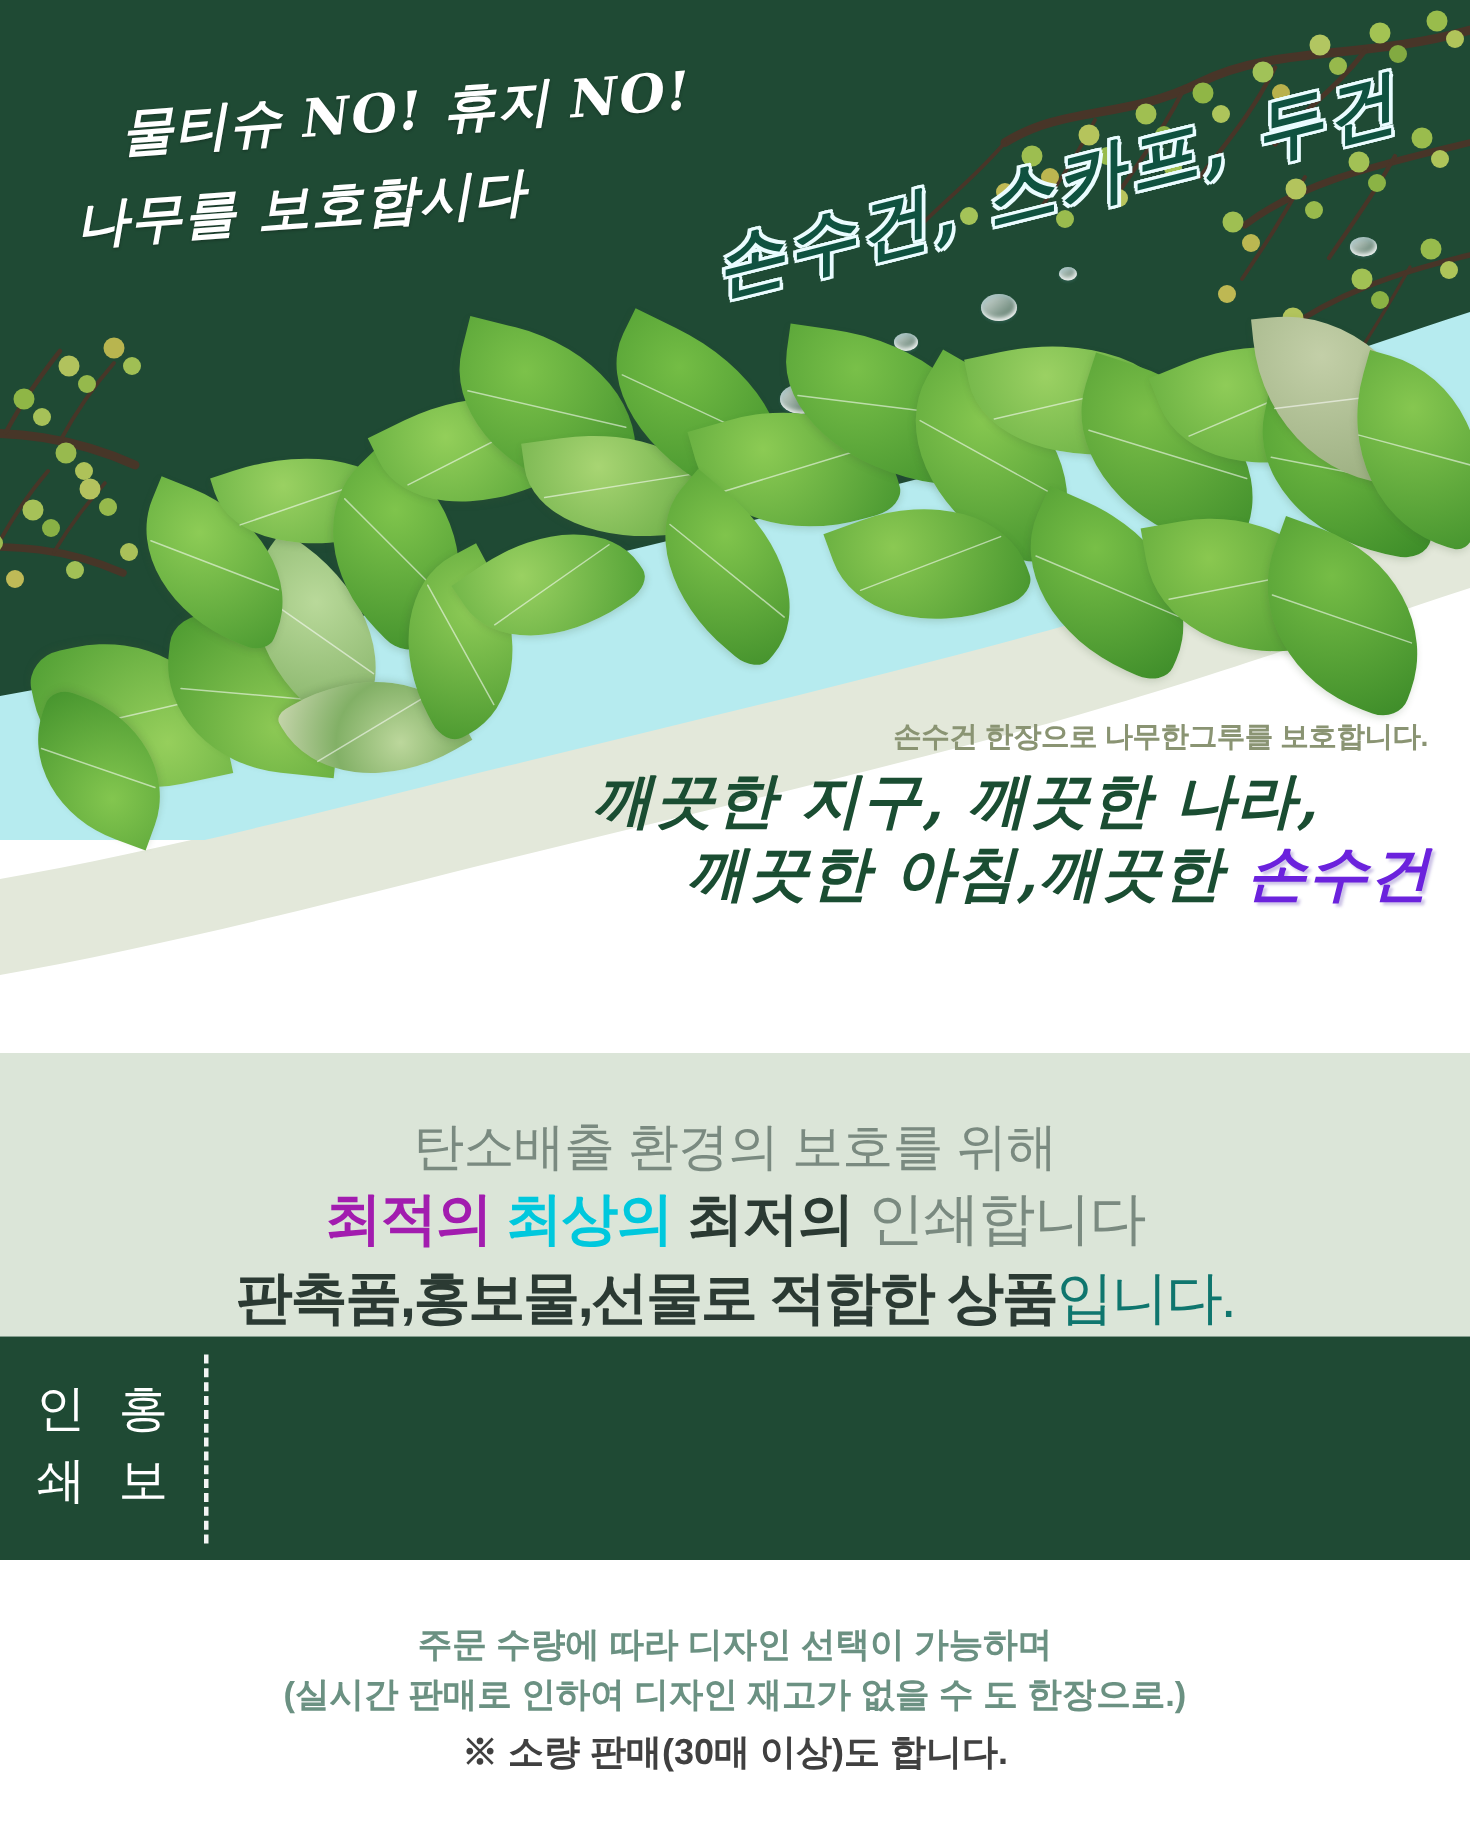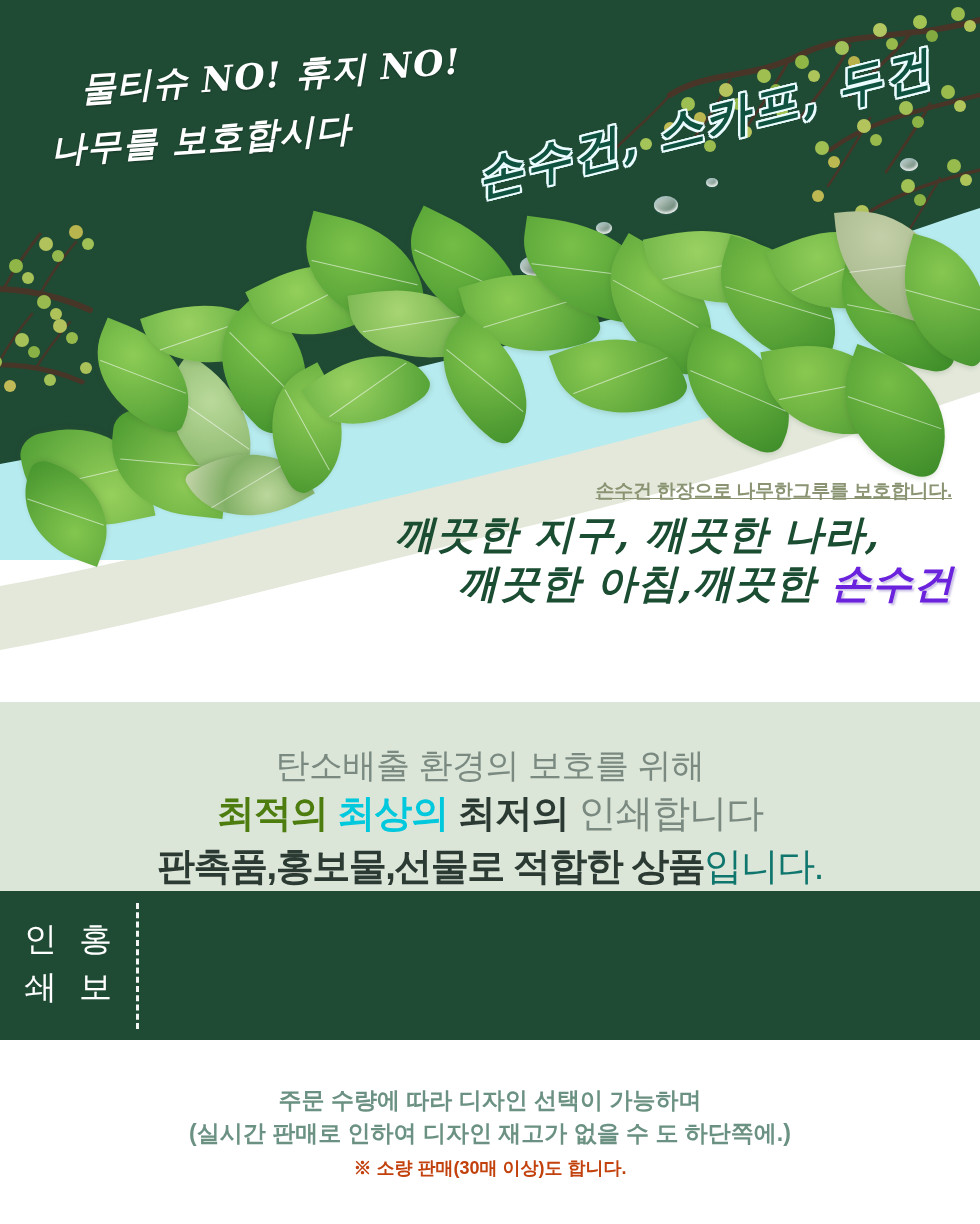--- a/index.html
+++ b/index.html
@@ -83,21 +83,20 @@
   
   .slogan{
     position:absolute;right:18px;top:478px;width:620px;
     text-align:right;
   }
   .slogan-sub{
     font-family:"Liberation Sans",sans-serif;
     font-weight:bold;font-size:19px;color:#8a9473;
     letter-spacing:-.3px;margin-bottom:6px;
     padding-right:10px;
-    text-decoration:underline;
   }
   .slogan-l1,.slogan-l2{
     font-family:"DejaVu Serif",serif;
     font-style:italic;font-weight:bold;
     color:#1a4d32;
     font-size:40px;letter-spacing:1px;line-height:1.22;
     white-space:nowrap;
   }
   .slogan-l1{padding-right:82px;}
   .slogan-l2{padding-right:8px;}
@@ -108,21 +107,21 @@
     position:absolute;left:0;top:702px;width:980px;height:189px;
     background:#dbe5d8;
     display:flex;flex-direction:column;align-items:center;justify-content:center;
   }
   .band-line{
     font-family:"Liberation Sans",sans-serif;
     white-space:nowrap;line-height:1.12;margin-top:40px;
   }
   .bl1{font-size:34px;color:#7a8a80;font-weight:normal;letter-spacing:-.5px;}
   .bl2{font-size:38px;font-weight:bold;letter-spacing:-1px;margin-top:8px;}
-  .bl2 .g1{color:#4d7c0f;}
+  .bl2 .g1{color:#a21caf;}
   .bl2 .g2{color:#00c8dd;}
   .bl2 .g3{color:#2b3a33;}
   .bl2 .g4{color:#7a8a80;font-weight:normal;}
   .bl3{font-size:38px;font-weight:bold;color:#2b3a33;letter-spacing:-1.5px;margin-top:10px;}
   .bl3 .soft{color:#0f766e;font-weight:normal;}
 
   
   .band-dark{
     position:absolute;left:0;top:891px;width:980px;height:149px;
     background:#1f4a34;
@@ -146,21 +145,21 @@
     background:#ffffff;margin-right:7px;vertical-align:2px;}
 
   
   .footer{
     position:absolute;left:0;top:1040px;width:980px;height:184px;
     background:#ffffff;
     display:flex;flex-direction:column;align-items:center;justify-content:center;
   }
   .f-line{font-family:"Liberation Sans",sans-serif;white-space:nowrap;}
   .f1,.f2{font-size:23px;font-weight:bold;color:#6b9182;line-height:1.42;}
-  .f3{font-size:18px;font-weight:bold;color:#c2410c;margin-top:6px;}
+  .f3{font-size:24px;font-weight:bold;color:#404040;margin-top:6px;}
 </style>
 </head>
 <body>
 
 <div class="page">
 
   <div class="hero">
 
     <div class="hero-dark"></div>
 
@@ -329,17 +328,17 @@
       <span>인</span>
       <span>홍</span>
       <span>쇄</span>
       <span>보</span>
     </div>
     <div class="tag-divider"></div>
   </div>
 
   <div class="footer">
     <div class="f-line f1">주문 수량에 따라 디자인 선택이 가능하며</div>
-    <div class="f-line f2">(실시간 판매로 인하여 디자인 재고가 없을 수 도 하단쪽에.)</div>
+    <div class="f-line f2">(실시간 판매로 인하여 디자인 재고가 없을 수 도 한장으로.)</div>
     <div class="f-line f3">※ 소량 판매(30매 이상)도 합니다.</div>
   </div>
 
 </div>
 
 </body></html>

